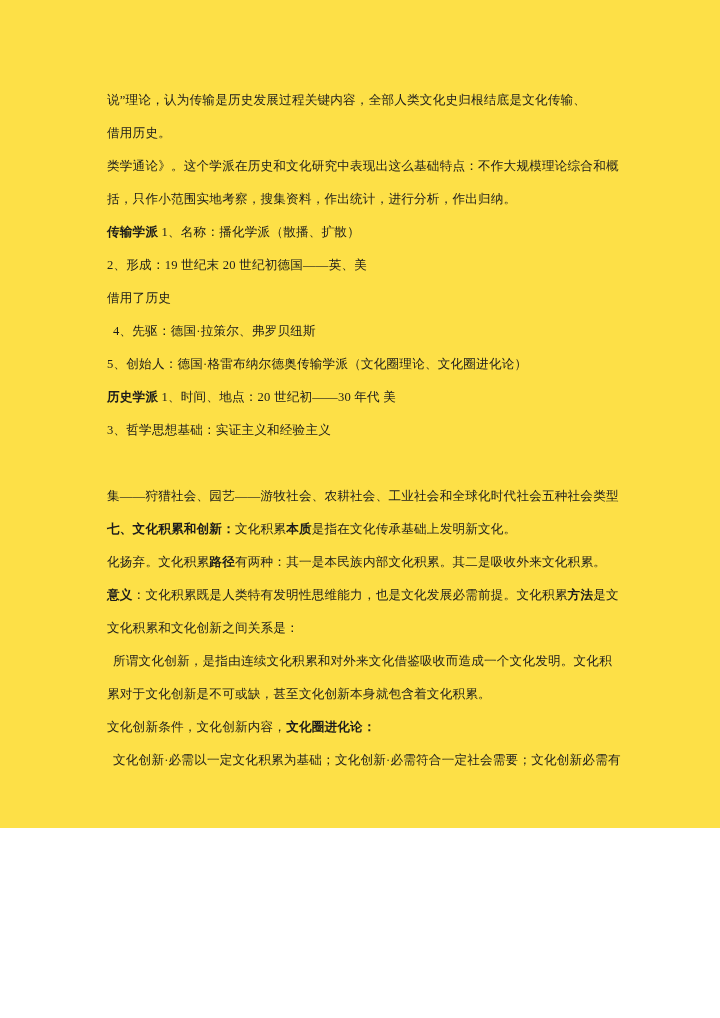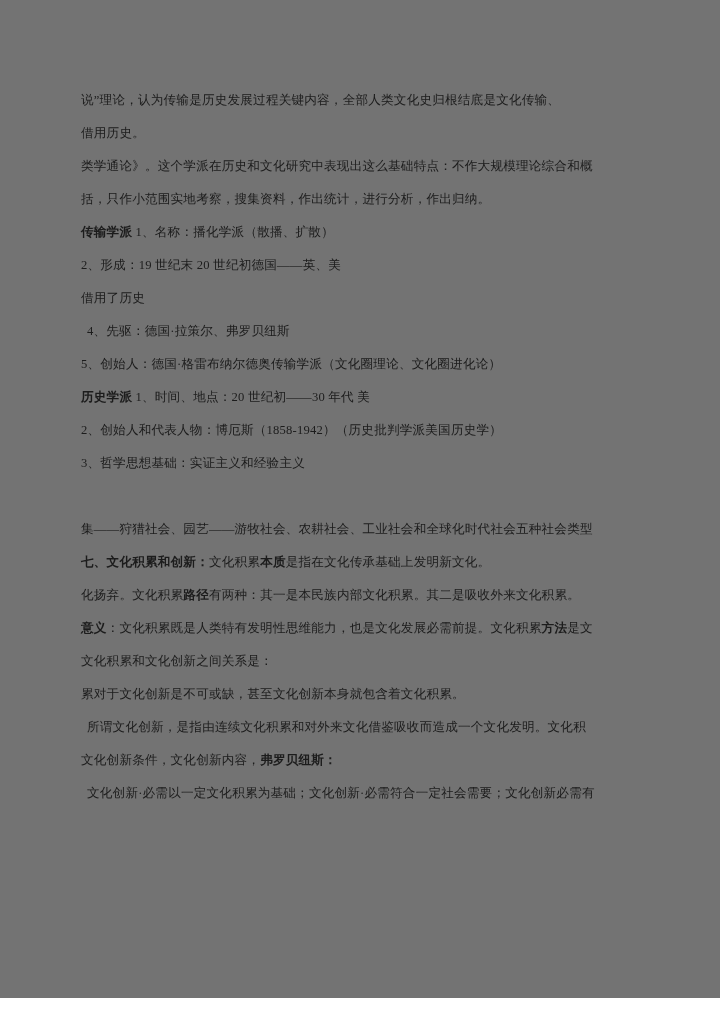--- a/index.html
+++ b/index.html
@@ -7,23 +7,23 @@
     width: 720px;
     height: 1018px;
     background: #ffffff;
     overflow: hidden;
   }
   body {
     font-family: "Liberation Serif", "DejaVu Serif", serif;
   }
   .page {
     width: 720px;
-    height: 998px;
-    background: #737373;
-    padding: 84px 105px 0 81px;
+    height: 828px;
+    background: #fde047;
+    padding: 84px 105px 0 107px;
   }
   .content {
     width: 508px;
     color: #1c1c1c;
   }
   .line {
     font-size: 12.6px;
     line-height: 33px;
     height: 33px;
     white-space: nowrap;
@@ -48,26 +48,25 @@
       <div class="line"><span>说”理论，认为传输是历史发展过程关键内容，全部人类文化史归根结底是文化传输、</span></div>
       <div class="line"><span>借用历史。</span></div>
       <div class="line"><span>类学通论》。这个学派在历史和文化研究中表现出这么基础特点：不作大规模理论综合和概</span></div>
       <div class="line"><span>括，只作小范围实地考察，搜集资料，作出统计，进行分析，作出归纳。</span></div>
       <div class="line"><b>传输学派</b><span> 1、名称：播化学派（散播、扩散）</span></div>
       <div class="line"><span>2、形成：19 世纪末 20 世纪初德国——英、美</span></div>
       <div class="line"><span>借用了历史</span></div>
       <div class="line indent"><span>4、先驱：德国·拉策尔、弗罗贝纽斯</span></div>
       <div class="line"><span>5、创始人：德国·格雷布纳尔德奥传输学派（文化圈理论、文化圈进化论）</span></div>
       <div class="line"><b>历史学派</b><span> 1、时间、地点：20 世纪初——30 年代 美</span></div>
-      <div class="line"><span>2、创始人和代表人物：博厄斯（1858-1942）（历史批判学派美国历史学）</span></div>
       <div class="line"><span>3、哲学思想基础：实证主义和经验主义</span></div>
       <div class="line blank">&nbsp;</div>
       <div class="line"><span>集——狩猎社会、园艺——游牧社会、农耕社会、工业社会和全球化时代社会五种社会类型</span></div>
       <div class="line"><b>七、文化积累和创新：</b><span>文化积累</span><b>本质</b><span>是指在文化传承基础上发明新文化。</span></div>
       <div class="line"><span>化扬弃。文化积累</span><b>路径</b><span>有两种：其一是本民族内部文化积累。其二是吸收外来文化积累。</span></div>
       <div class="line"><b>意义</b><span>：文化积累既是人类特有发明性思维能力，也是文化发展必需前提。文化积累</span><b>方法</b><span>是文</span></div>
       <div class="line"><span>文化积累和文化创新之间关系是：</span></div>
+      <div class="line indent"><span>所谓文化创新，是指由连续文化积累和对外来文化借鉴吸收而造成一个文化发明。文化积</span></div>
       <div class="line"><span>累对于文化创新是不可或缺，甚至文化创新本身就包含着文化积累。</span></div>
-      <div class="line indent"><span>所谓文化创新，是指由连续文化积累和对外来文化借鉴吸收而造成一个文化发明。文化积</span></div>
-      <div class="line"><span>文化创新条件，文化创新内容，</span><b>弗罗贝纽斯：</b></div>
+      <div class="line"><span>文化创新条件，文化创新内容，</span><b>文化圈进化论：</b></div>
       <div class="line indent"><span>文化创新·必需以一定文化积累为基础；文化创新·必需符合一定社会需要；文化创新必需有</span></div>
     </div>
 </div>
 
 </body></html>

